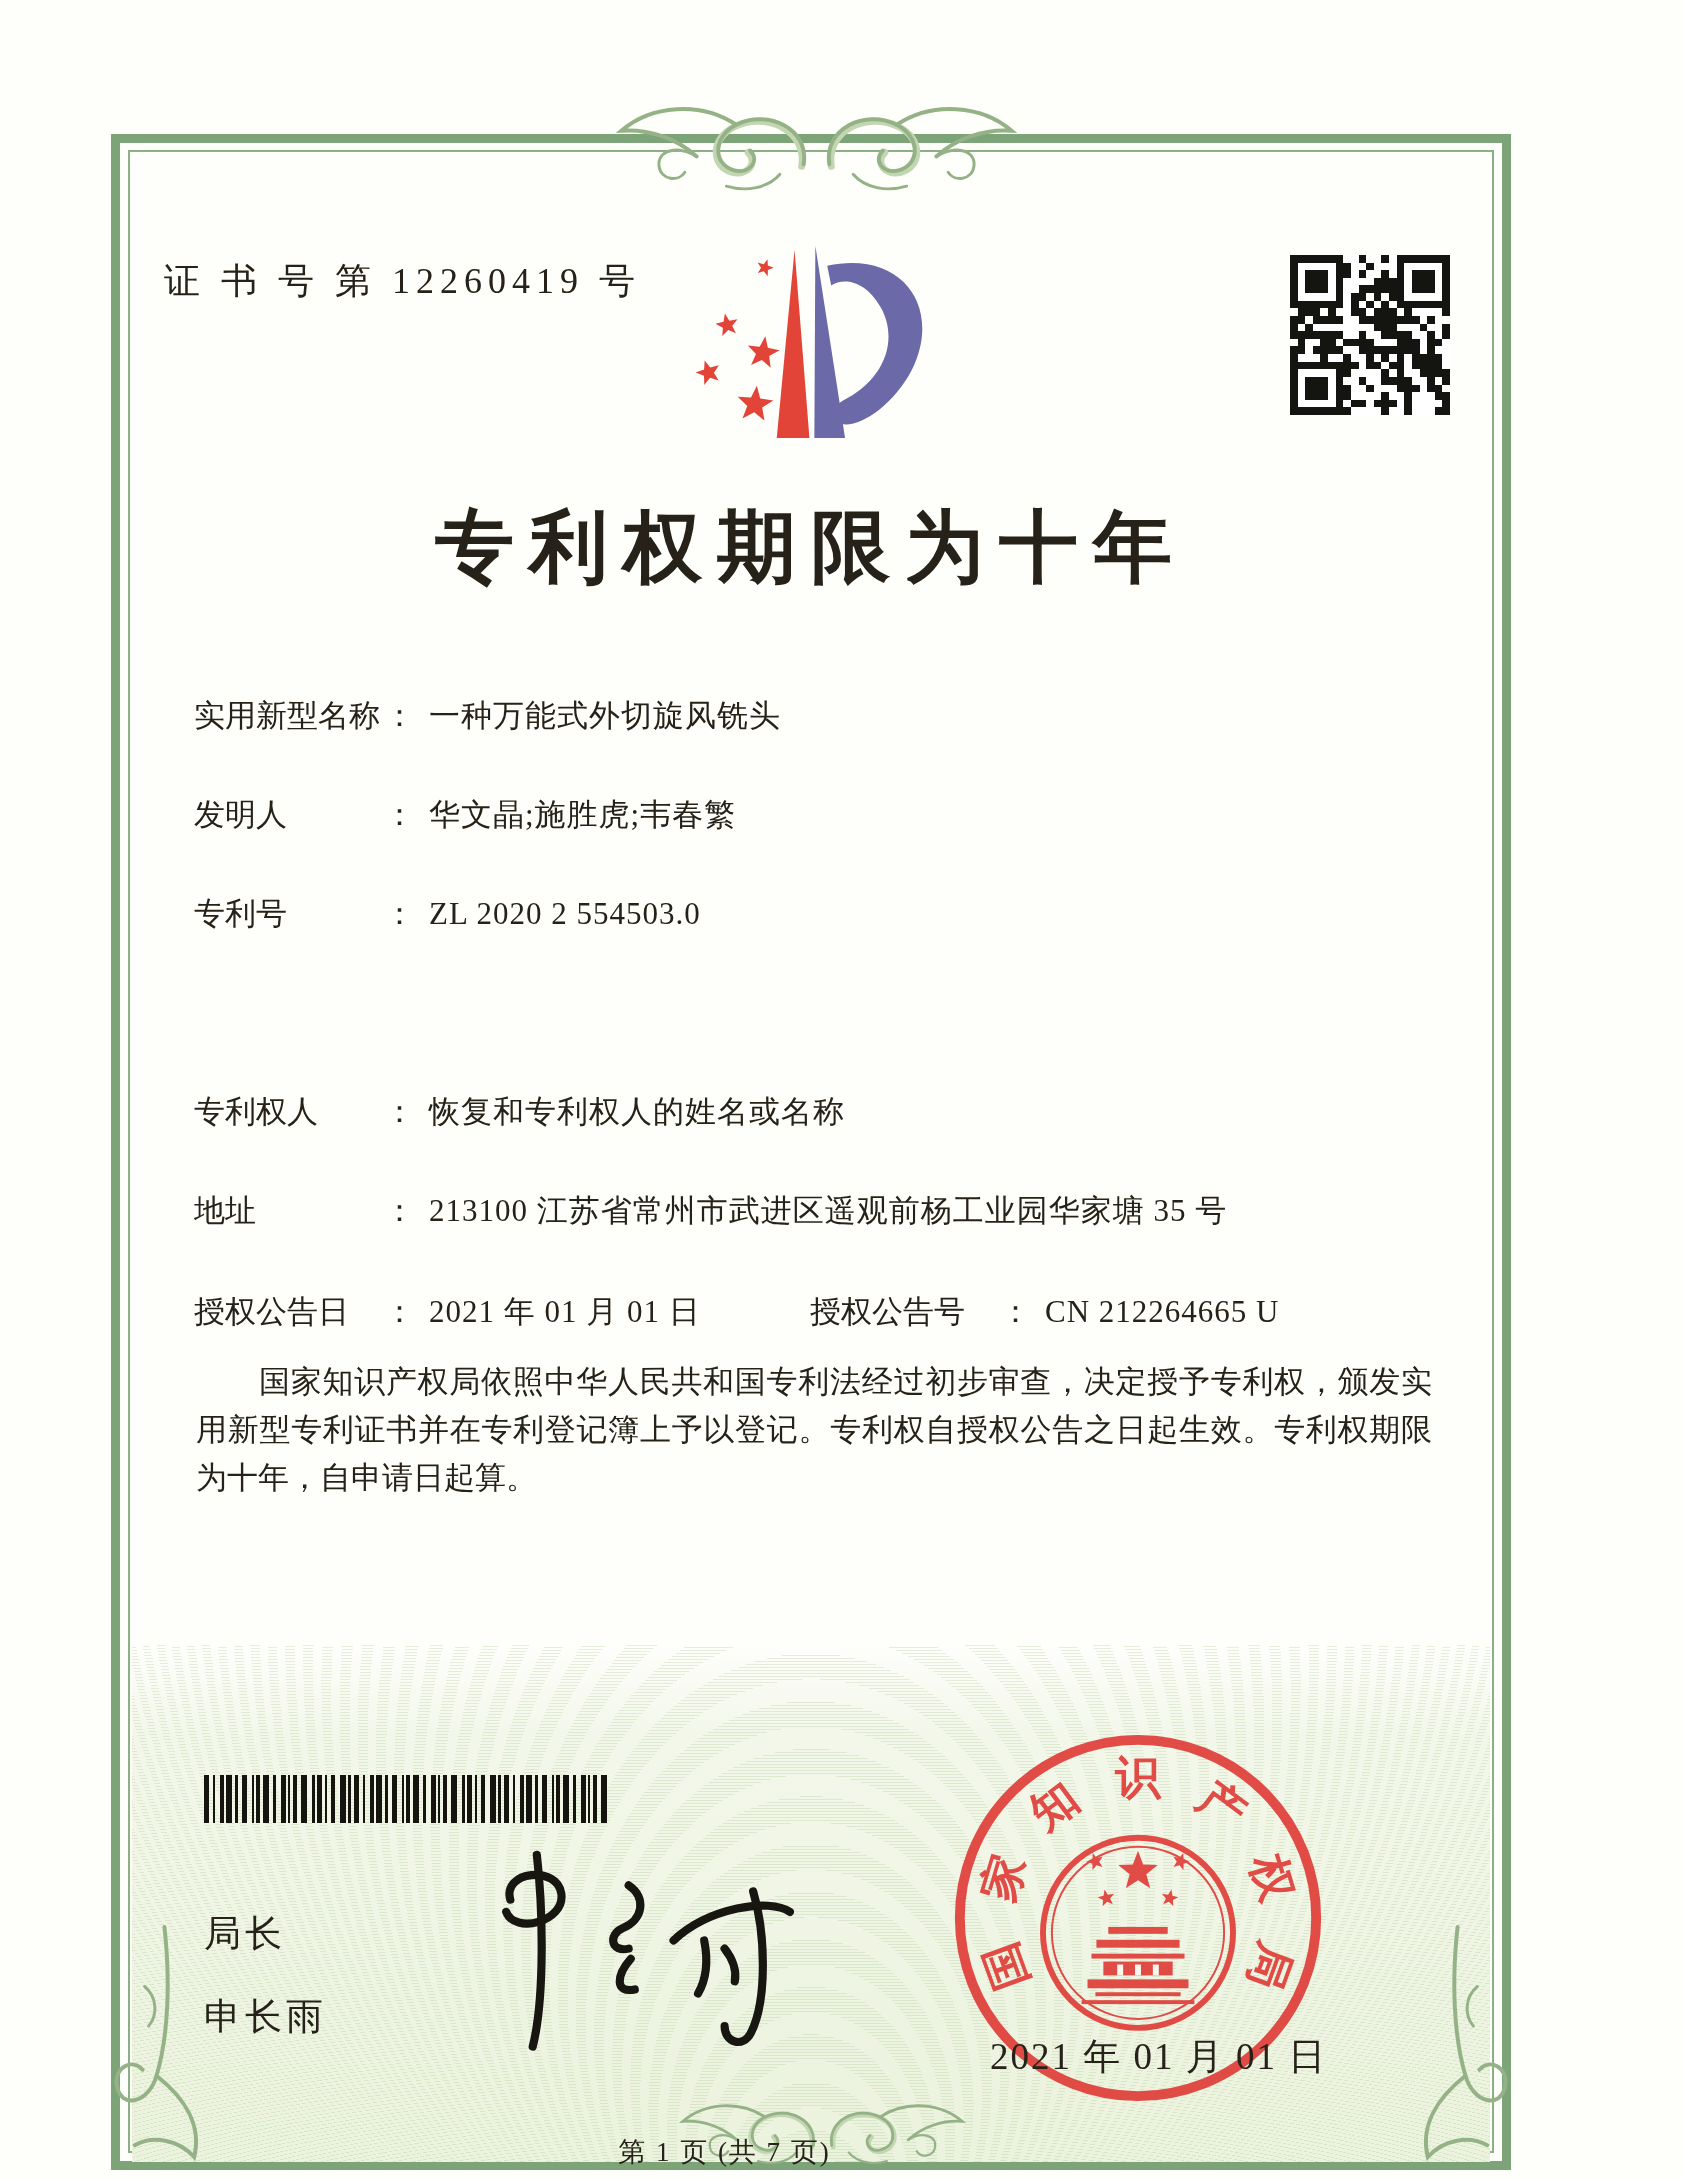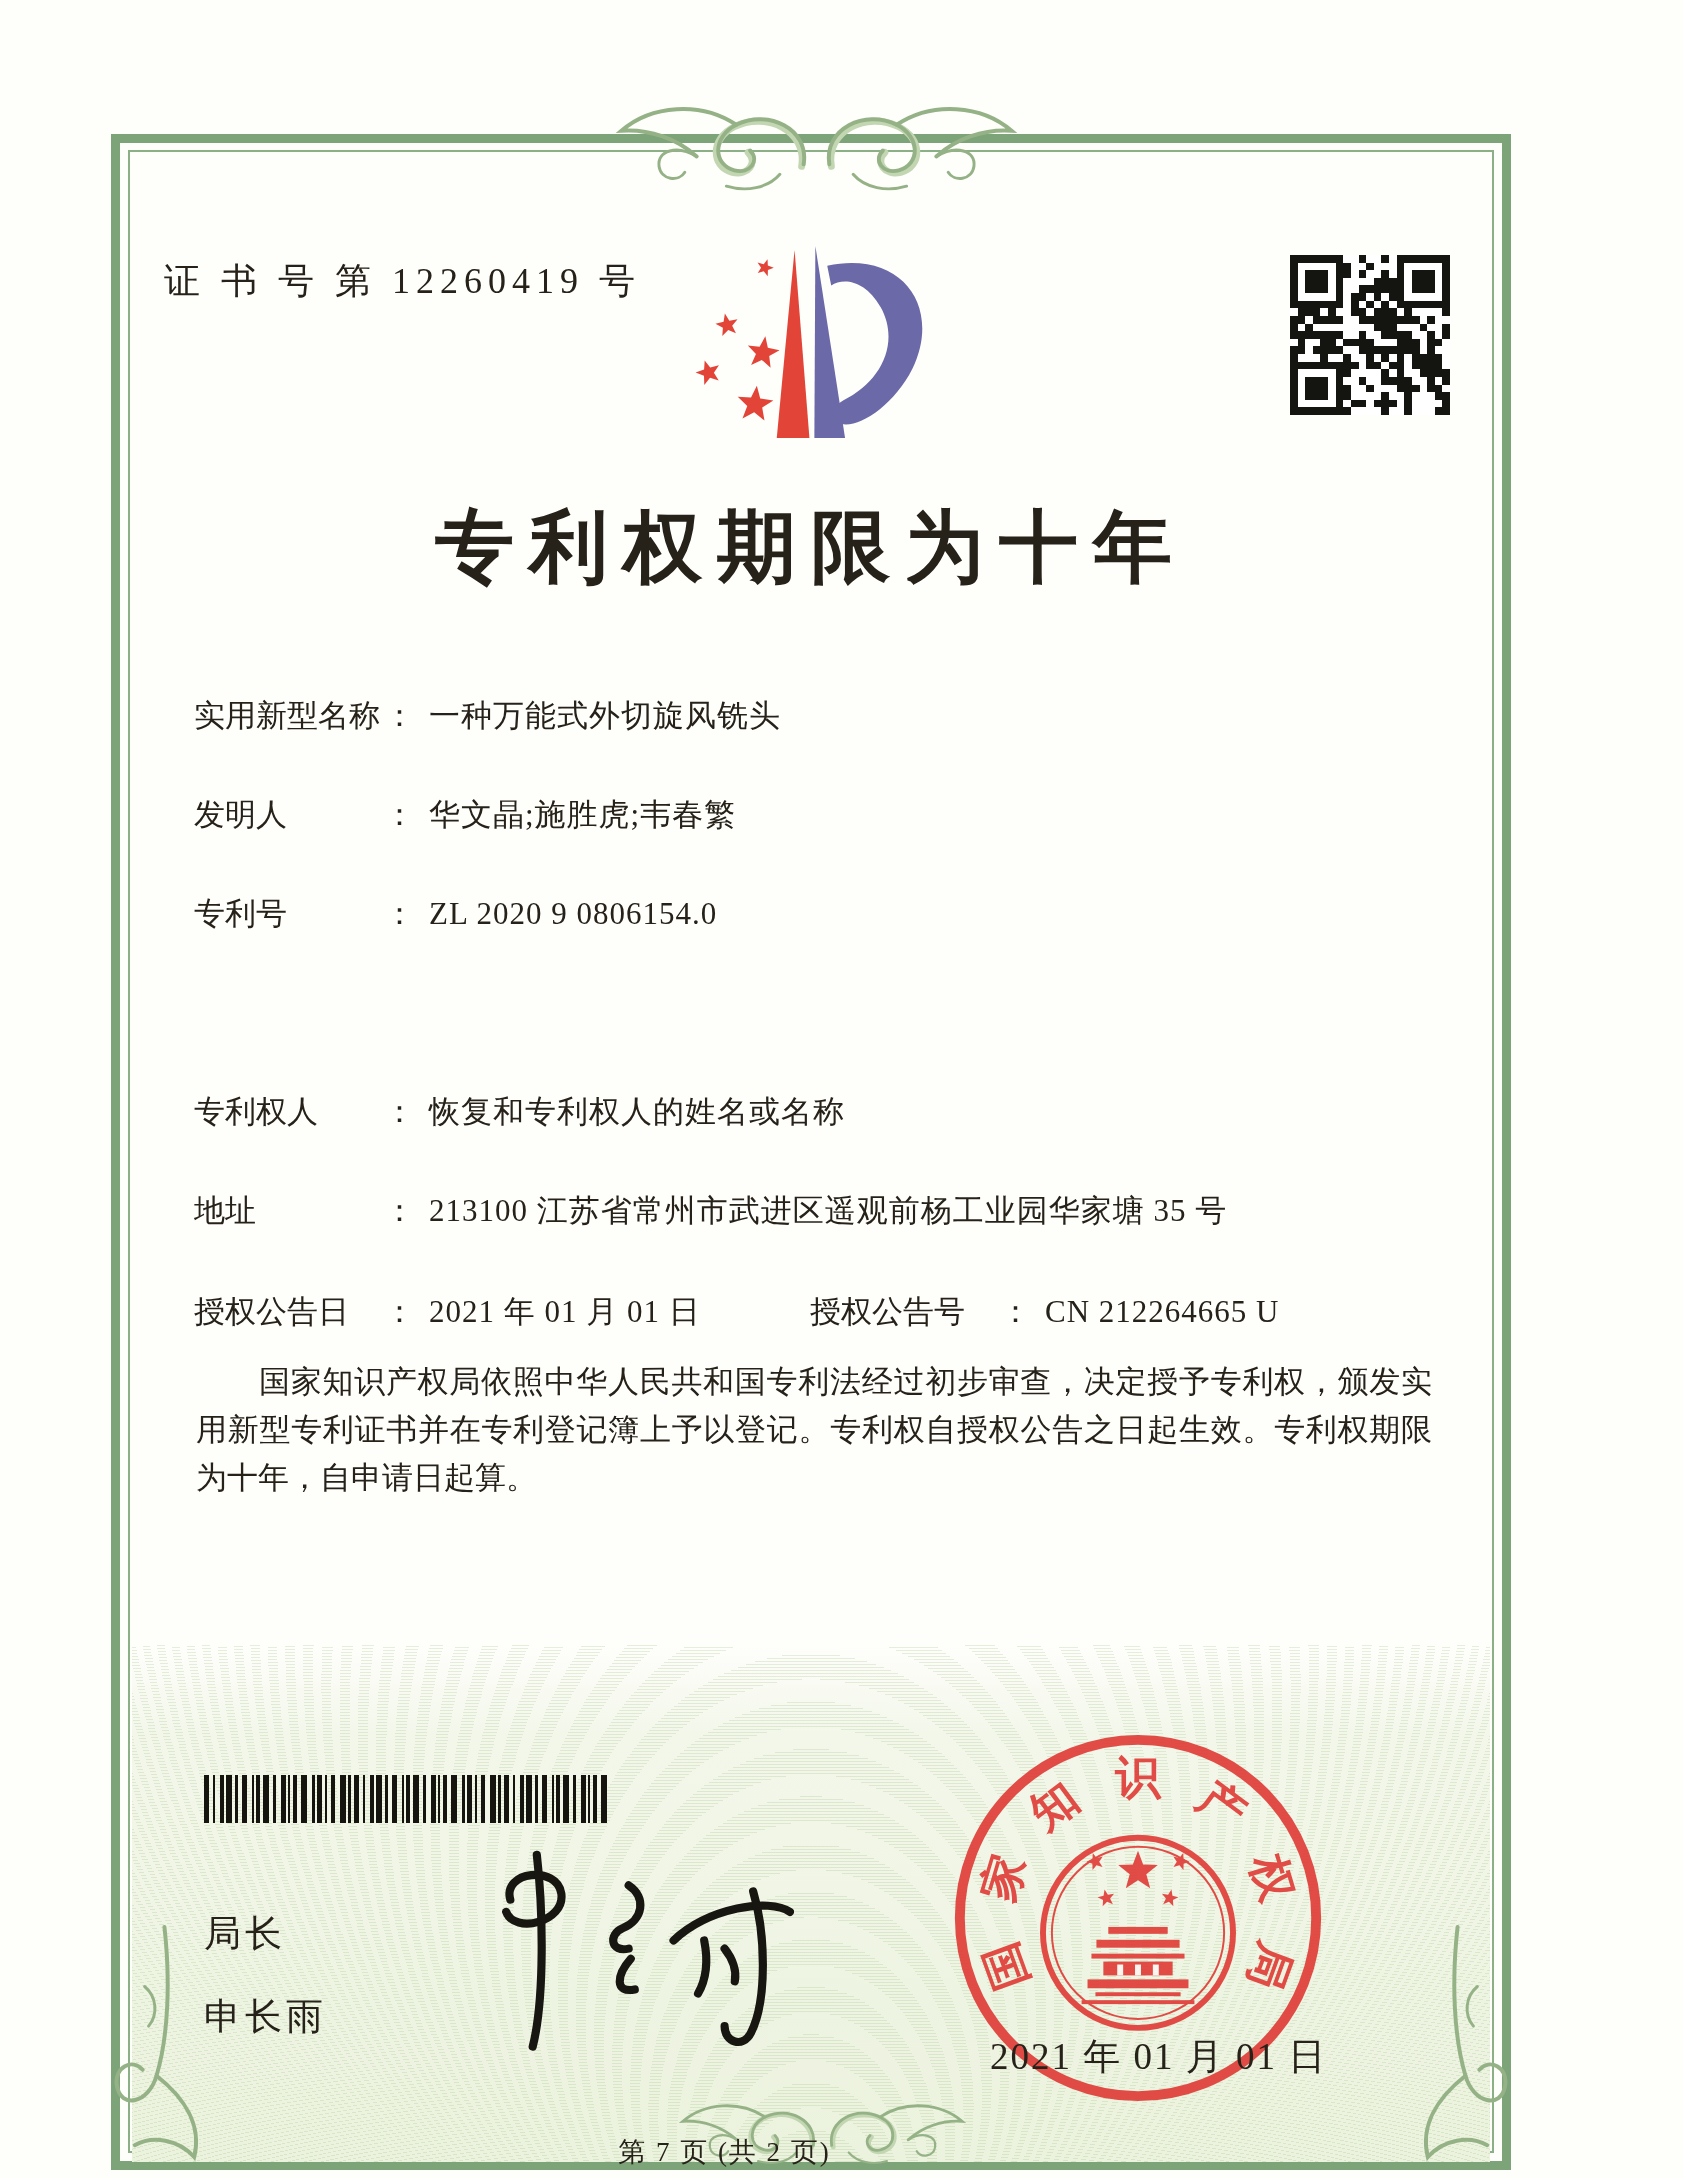--- a/index.html
+++ b/index.html
@@ -372,21 +372,21 @@
 
   <div class="title">专利权期限为十年</div>
 
   <div class="frow" style="top:693px">
     <span class="flabel">实用新型名称</span><span class="colon">：</span><span class="fvalue">一种万能式外切旋风铣头</span>
   </div>
   <div class="frow" style="top:792px">
     <span class="flabel">发明人</span><span class="colon">：</span><span class="fvalue">华文晶;施胜虎;韦春繁</span>
   </div>
   <div class="frow" style="top:891px">
-    <span class="flabel">专利号</span><span class="colon">：</span><span class="fvalue">ZL 2020 9 0806154.0</span>
+    <span class="flabel">专利号</span><span class="colon">：</span><span class="fvalue">ZL 2020 2 554503.0</span>
   </div>
   <div class="frow" style="top:1089px">
     <span class="flabel">专利权人</span><span class="colon">：</span><span class="fvalue">恢复和专利权人的姓名或名称</span>
   </div>
   <div class="frow" style="top:1188px">
     <span class="flabel">地址</span><span class="colon">：</span><span class="fvalue">213100 江苏省常州市武进区遥观前杨工业园华家塘 35 号</span>
   </div>
   <div class="frow" style="top:1289px">
     <span class="flabel">授权公告日</span><span class="colon">：</span><span class="fvalue">2021 年 01 月 01 日</span>
     <span class="fpair2">
@@ -553,16 +553,16 @@
       <rect x="176" y="244" width="6" height="11" fill="#fdf6f2"></rect>
       <rect x="194" y="244" width="6" height="11" fill="#fdf6f2"></rect>
       <rect x="212" y="244" width="6" height="11" fill="#fdf6f2"></rect>
       <rect x="146" y="259" width="102" height="9"></rect>
       <rect x="154" y="272" width="86" height="4"></rect>
       <rect x="140" y="280" width="114" height="4"></rect>
     </g>
   </svg>
   <div class="seal-date">2021 年 01 月 01 日</div>
 
-  <div class="footer">第 7 页 (共 2 页)</div>
+  <div class="footer">第 1 页 (共 7 页)</div>
 
 </div>
 
 
 </body></html>

